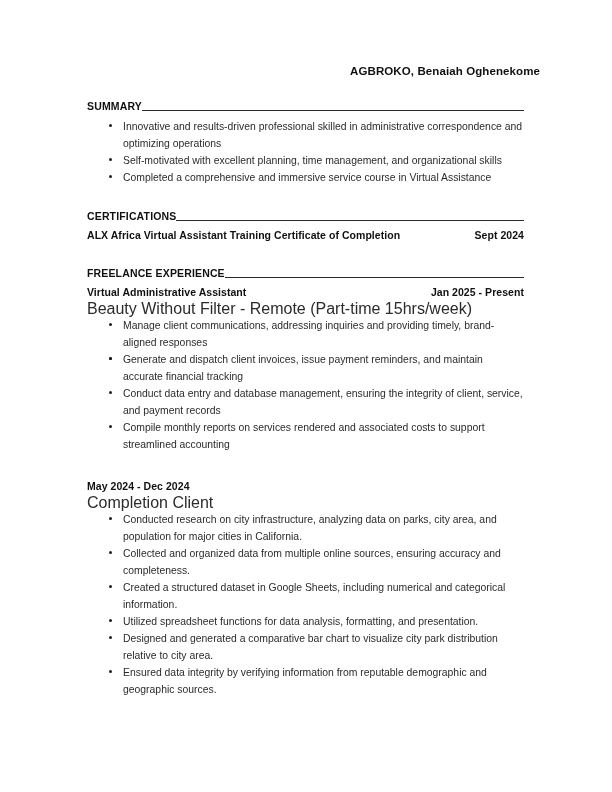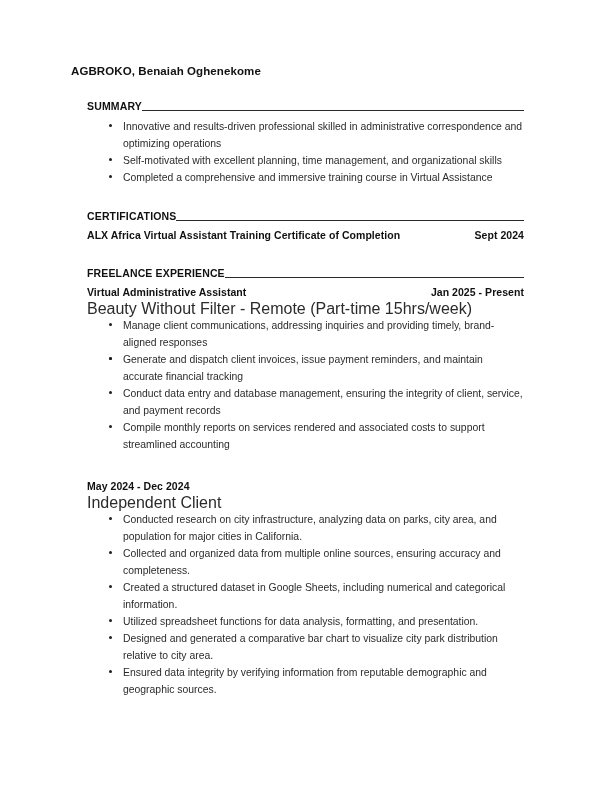--- a/index.html
+++ b/index.html
@@ -22,21 +22,21 @@
     box-sizing: border-box;
     padding: 0;
   }
   .content {
     position: absolute;
     left: 71px;
     top: 64px;
     width: 469px;
   }
   .doc-name {
-    text-align: left;
+    text-align: right;
     font-size: 11.5px;
     font-weight: bold;
     letter-spacing: 0.1px;
     color: #111111;
     margin: 0 0 22px 0;
     line-height: 14px;
   }
   .section {
     margin: 16px;
   }
@@ -126,21 +126,21 @@
         <li>
           <span class="dot"></span>
           <span>Innovative and results-driven professional skilled in administrative correspondence and optimizing operations</span>
         </li>
         <li>
           <span class="dot"></span>
           <span>Self-motivated with excellent planning, time management, and organizational skills</span>
         </li>
         <li>
           <span class="dot"></span>
-          <span>Completed a comprehensive and immersive training course in Virtual Assistance</span>
+          <span>Completed a comprehensive and immersive service course in Virtual Assistance</span>
         </li>
       </ul>
     </div>
 
     <div class="section gap-cert">
       <div class="section-head">
         <span>CERTIFICATIONS</span>
         <span class="rule"></span>
       </div>
       <div class="job-row">
@@ -181,21 +181,21 @@
             <span class="dot"></span>
             <span>Compile monthly reports on services rendered and associated costs to support streamlined accounting</span>
           </li>
         </ul>
       </div>
 
       <div class="gap-job2">
         <div class="job-row">
           <span class="job-date">May 2024 - Dec 2024</span>
         </div>
-        <div class="job-sub">Independent Client</div>
+        <div class="job-sub">Completion Client</div>
         <ul class="bullets">
           <li>
             <span class="dot"></span>
             <span>Conducted research on city infrastructure, analyzing data on parks, city area, and population for major cities in California.</span>
           </li>
           <li>
             <span class="dot"></span>
             <span>Collected and organized data from multiple online sources, ensuring accuracy and completeness.</span>
           </li>
           <li>

